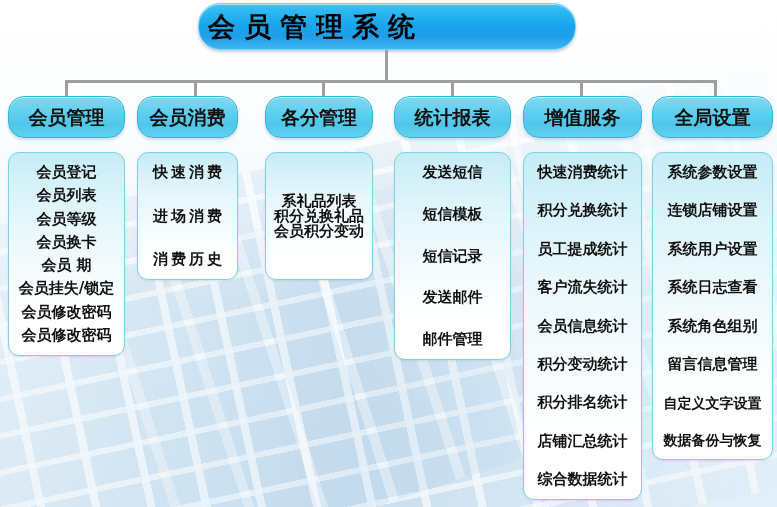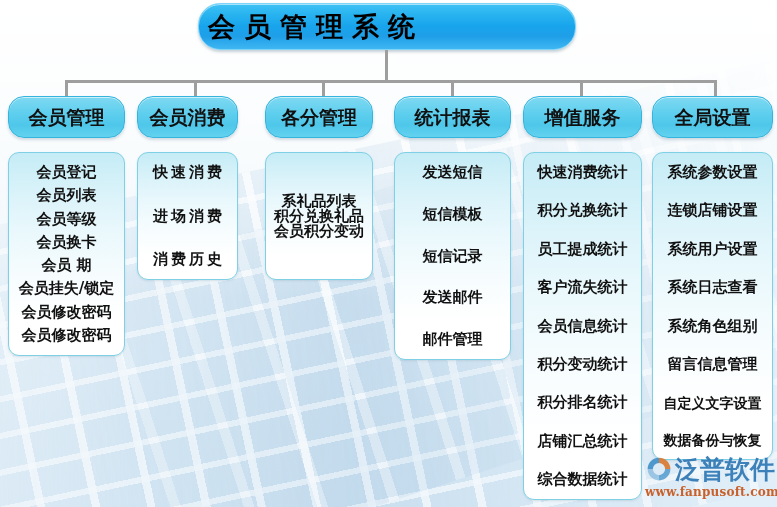--- a/index.html
+++ b/index.html
@@ -323,26 +323,14 @@
       <div class="item">连锁店铺设置</div>
       <div class="item">系统用户设置</div>
       <div class="item">系统日志查看</div>
       <div class="item">系统角色组别</div>
       <div class="item">留言信息管理</div>
       <div class="item" style="font-size:14px;">自定义文字设置</div>
       <div class="item" style="font-size:14px;">数据备份与恢复</div>
     </div>
   </div>
 
-  <div class="watermark">
-    <div class="wm-row">
-      <svg class="wm-mark" viewBox="0 0 32 32">
-        <path d="M3 16 A13 13 0 0 1 16 3 L16 9 A7 7 0 0 0 9 16 Z" fill="#3f8fc9" opacity="0.9"></path>
-        <path d="M16 3 A13 13 0 0 1 29 16 L23 16 A7 7 0 0 0 16 9 Z" fill="#d9772e" opacity="0.9"></path>
-        <path d="M29 16 A13 13 0 0 1 16 29 L16 23 A7 7 0 0 0 23 16 Z" fill="#3f8fc9" opacity="0.75"></path>
-        <path d="M16 29 A13 13 0 0 1 3 16 L9 16 A7 7 0 0 0 16 23 Z" fill="#7fb5dc" opacity="0.7"></path>
-      </svg>
-      <span class="wm-name">泛普软件</span>
-    </div>
-    <div class="wm-url">www.fanpusoft.com</div>
-  </div>
 
 </div>
 
 </body></html>

